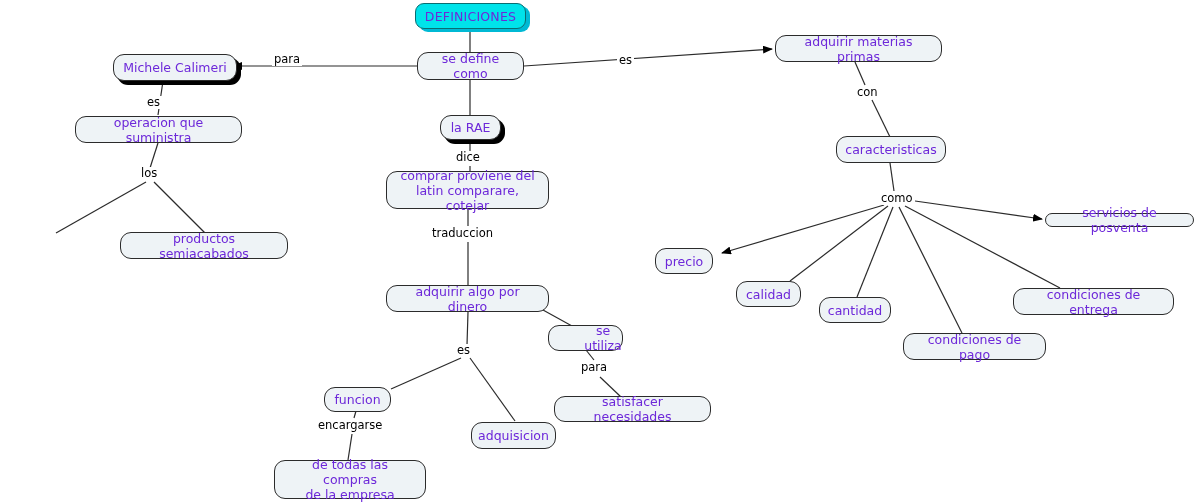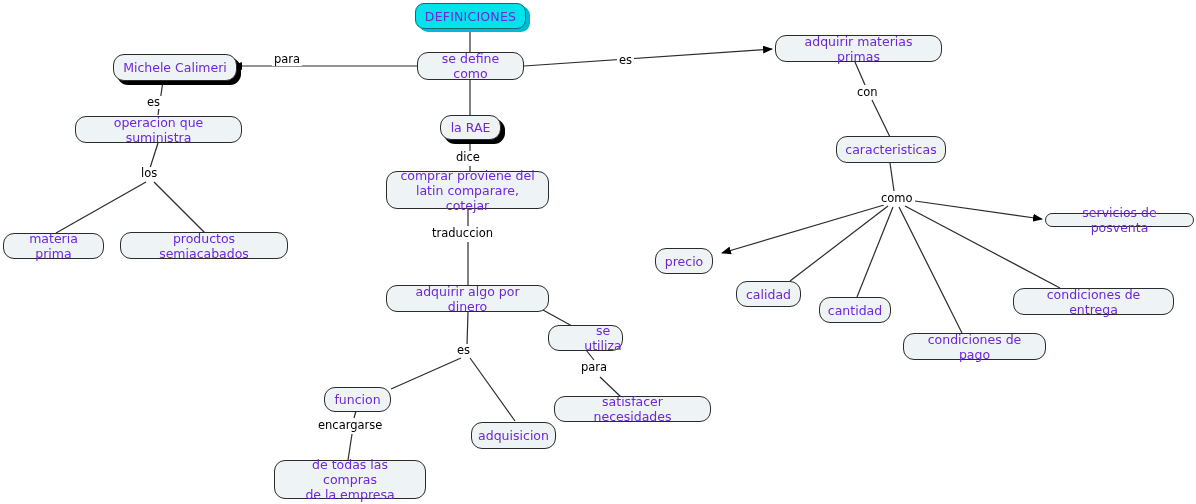--- a/index.html
+++ b/index.html
@@ -137,21 +137,20 @@
   </svg>
 
   <div class="node title" style="left:415px; top:3px; width:111px; height:26px;">DEFINICIONES</div>
 
   <div class="node" style="left:417px; top:52px; width:107px; height:28px;">se define como</div>
 
   <div class="node shadowed" style="left:113px; top:54px; width:124px; height:27px;">Michele Calimeri</div>
 
   <div class="node" style="left:75px; top:116px; width:167px; height:27px;text-align:center;">operacion que suministra</div>
 
-  <div class="node" style="left:3px; top:233px; width:101px; height:26px;">materia prima</div>
 
   <div class="node" style="left:120px; top:232px; width:168px; height:27px;">productos semiacabados</div>
 
   <div class="node shadowed" style="left:440px; top:115px; width:61px; height:25px;">la RAE</div>
 
   <div class="node" style="left:386px; top:171px; width:163px; height:38px;">comprar proviene del
 latin comparare, cotejar</div>
 
   <div class="node" style="left:386px; top:285px; width:163px; height:27px;">adquirir algo por dinero</div>
 

